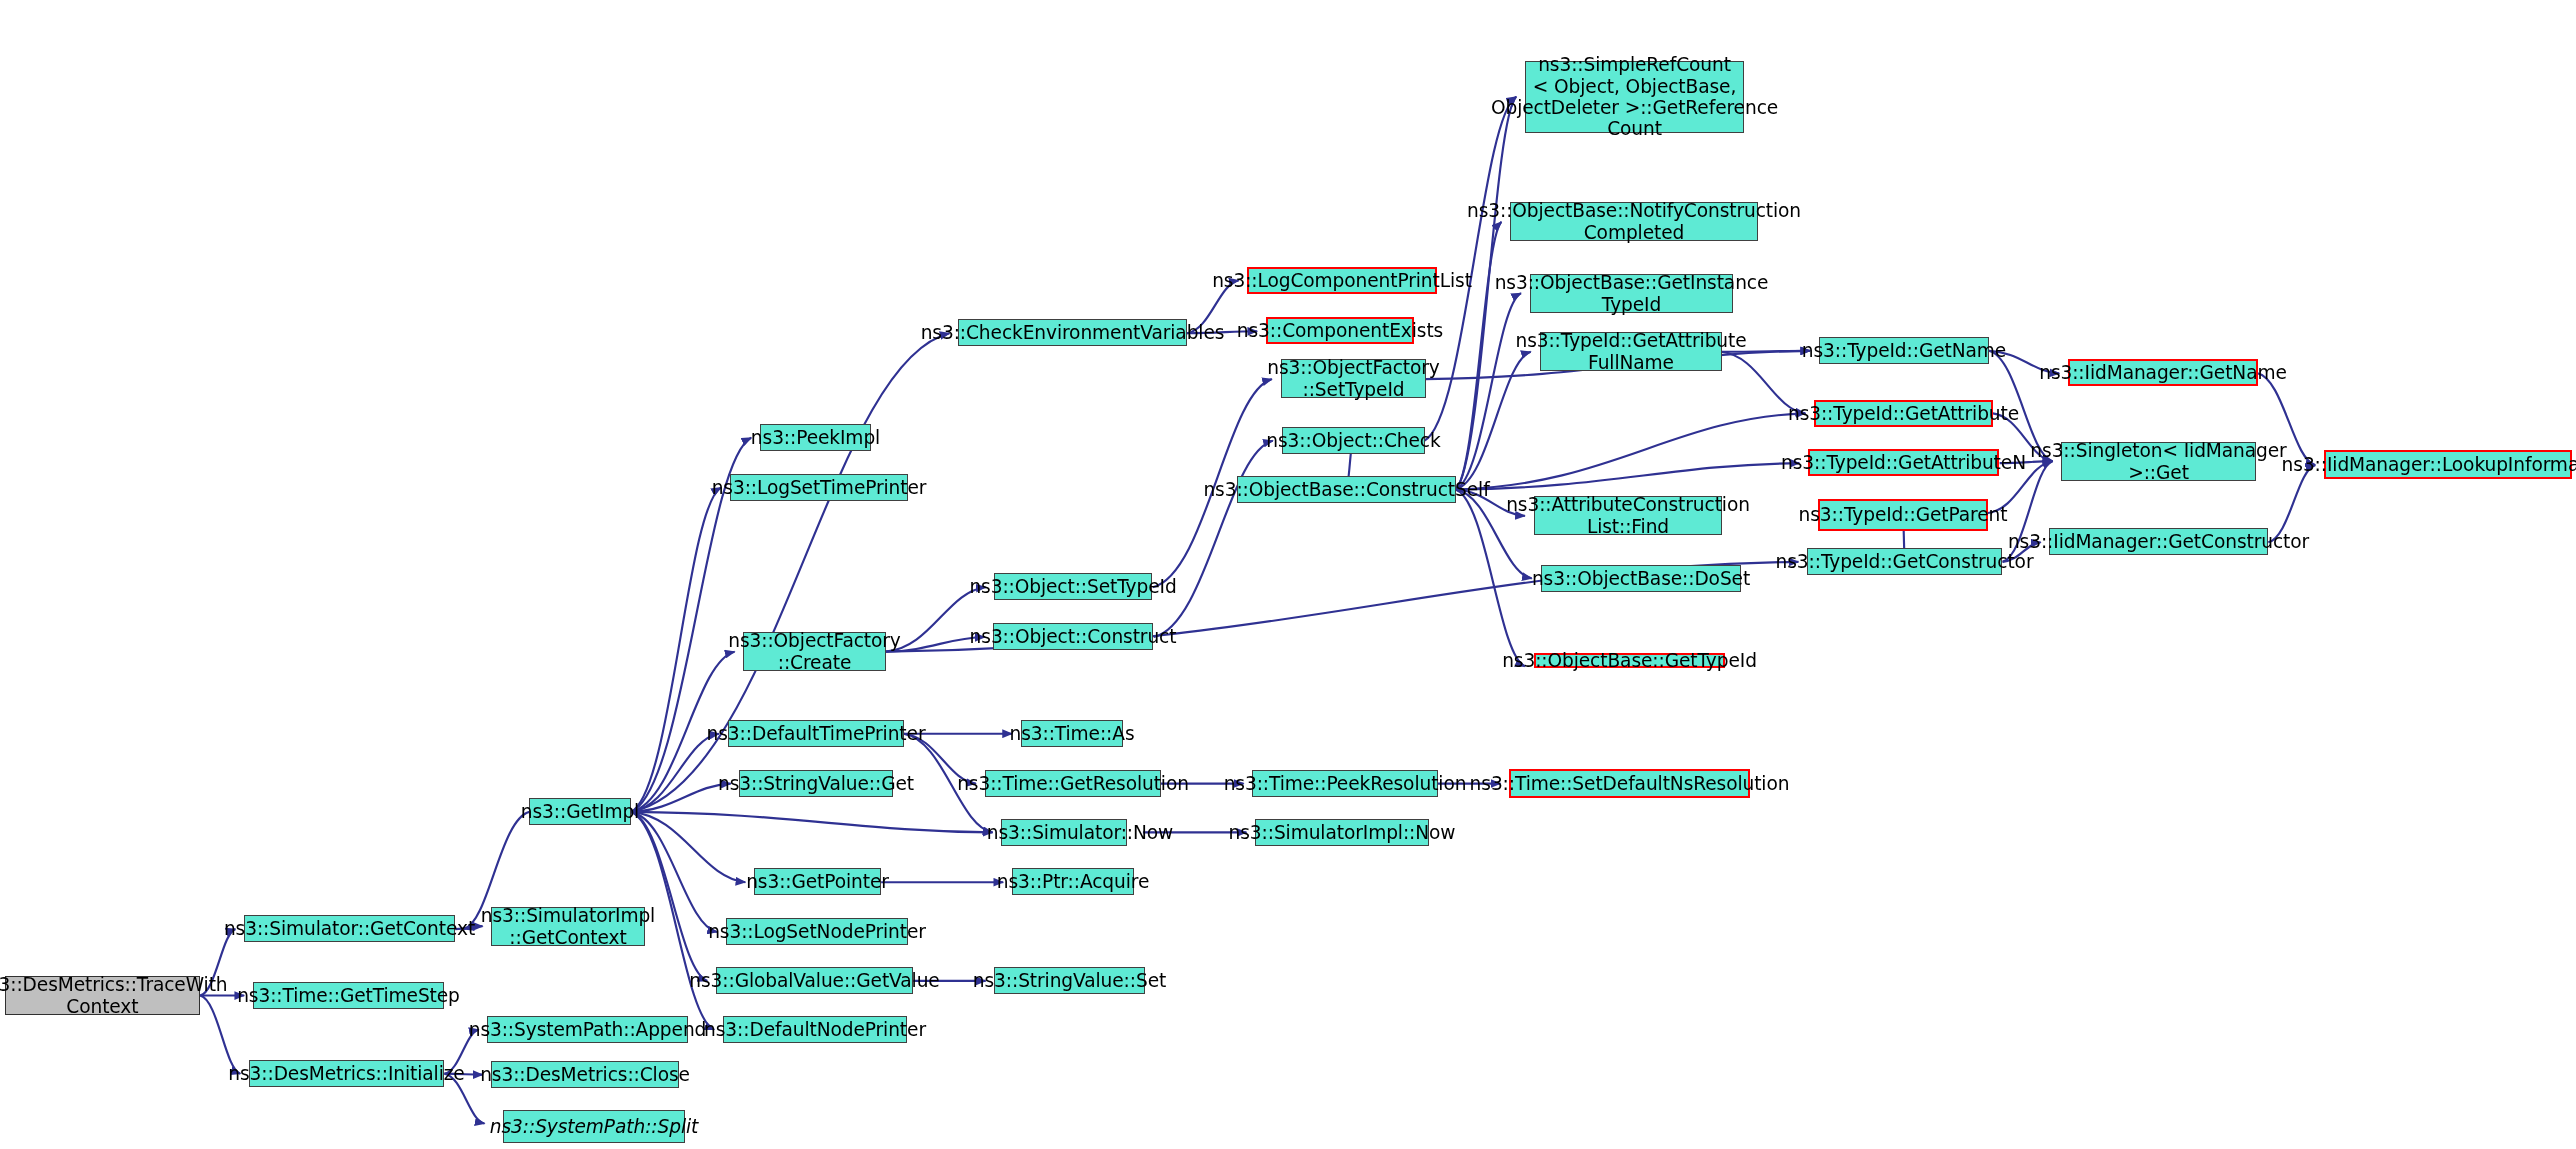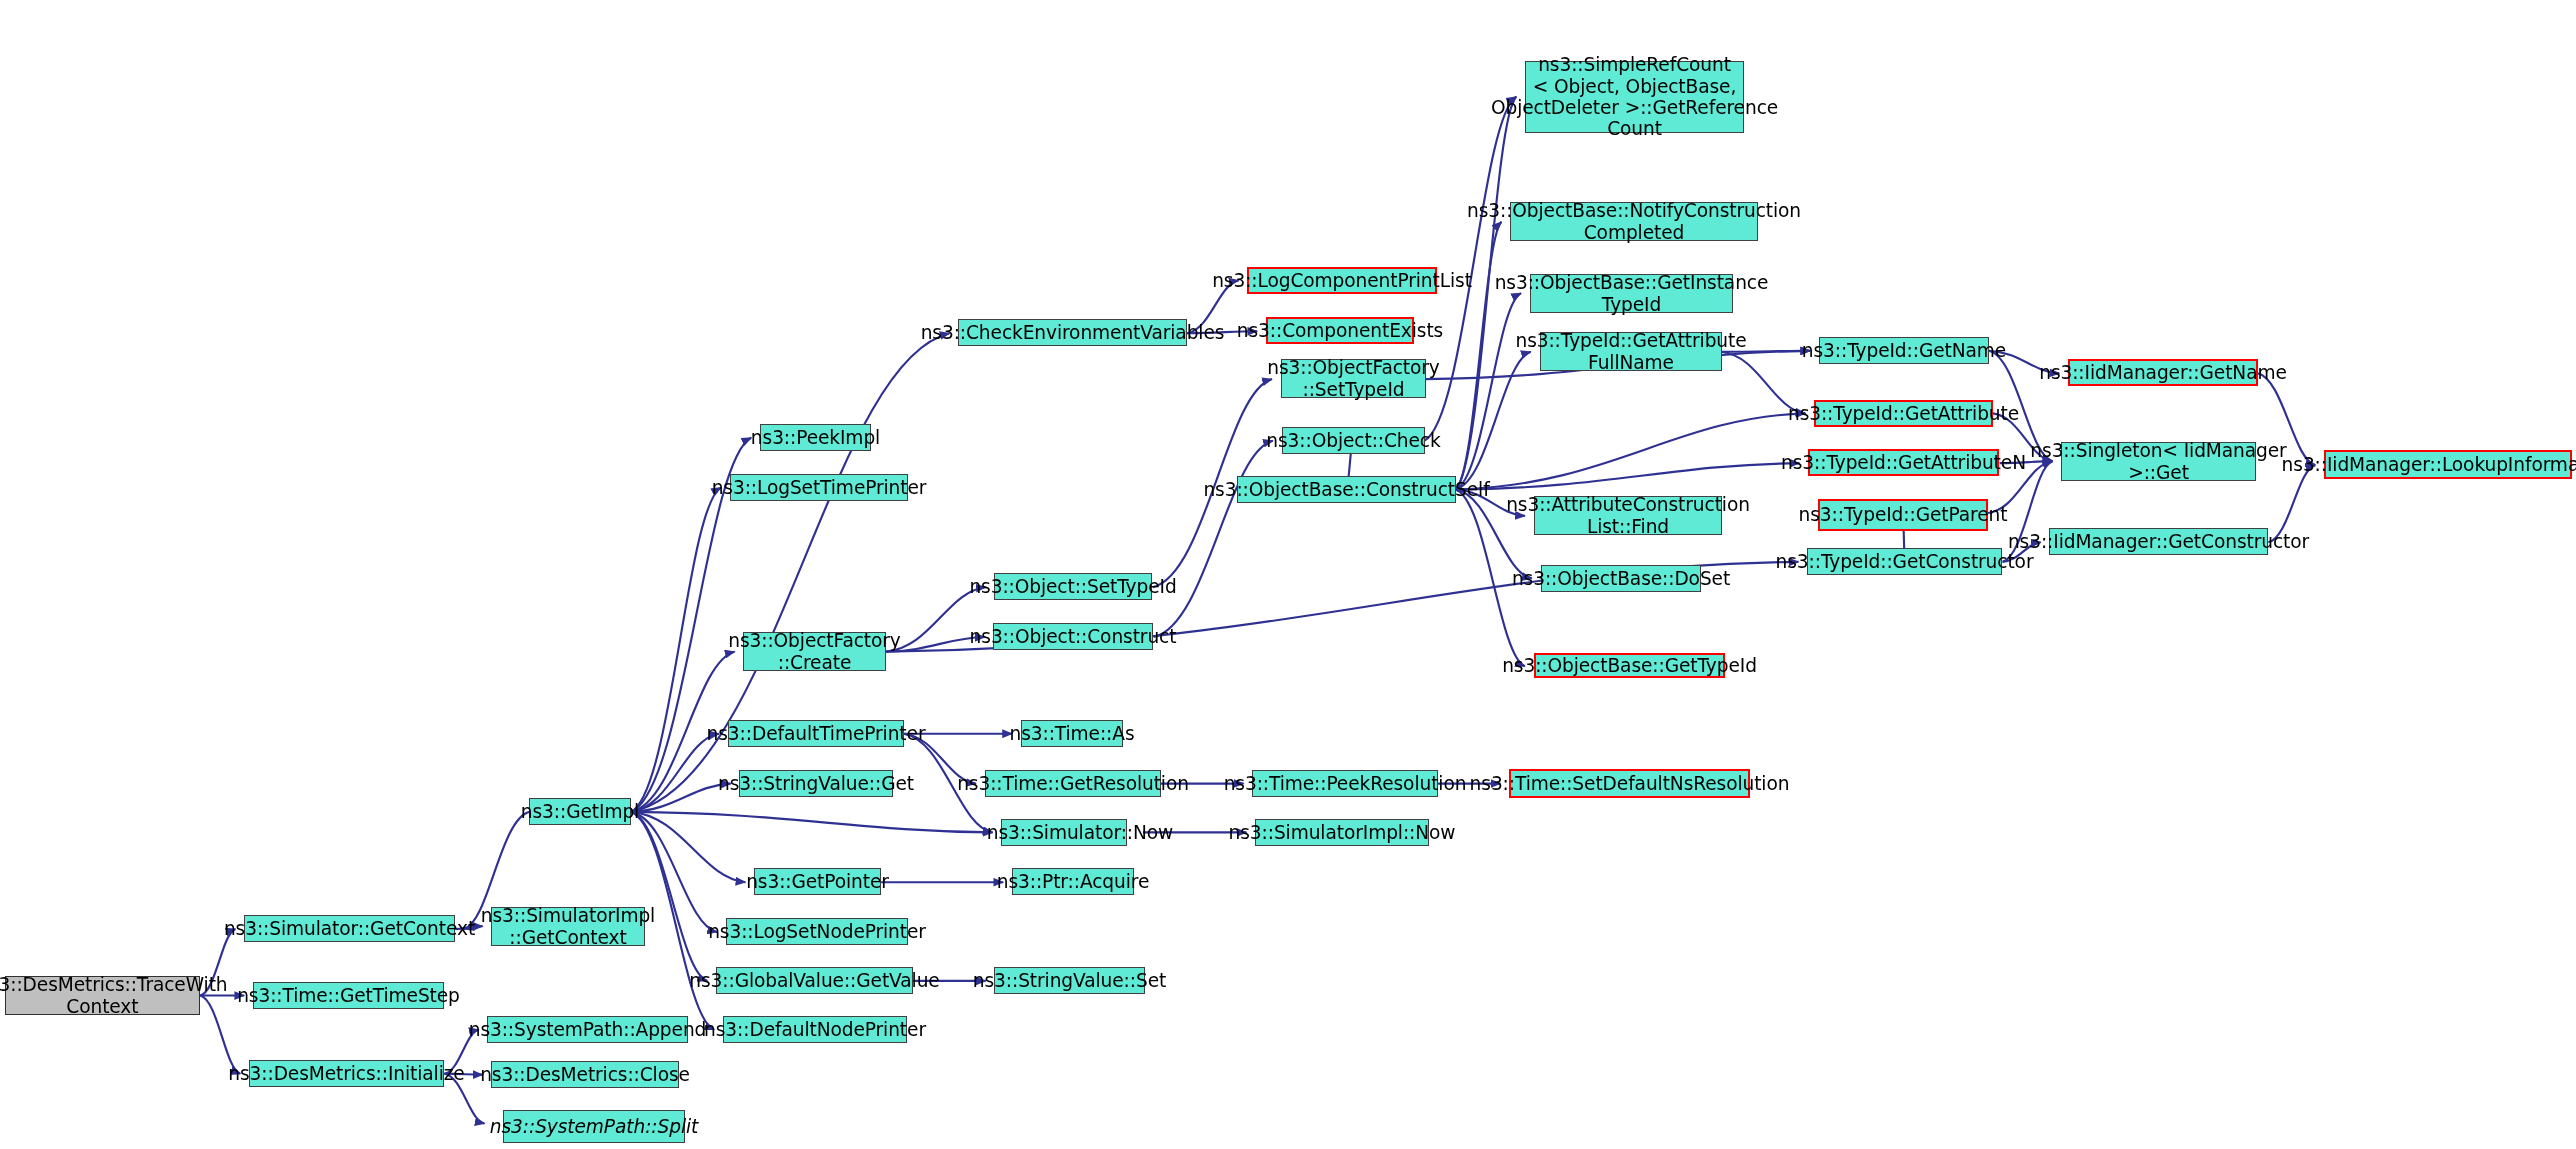--- a/index.html
+++ b/index.html
@@ -131,35 +131,35 @@
     <div class="node" style="left: 994px; top: 967px; width: 151px; height: 27px;">ns3::StringValue::Set</div>
     <div class="node" style="left: 958px; top: 319px; width: 229px; height: 27px;">ns3::CheckEnvironmentVariables</div>
     <div class="node red" style="left: 1247px; top: 267px; width: 190px; height: 27px;">ns3::LogComponentPrintList</div>
     <div class="node red" style="left: 1266px; top: 317px; width: 148px; height: 27px;">ns3::ComponentExists</div>
     <div class="node" style="left: 1281px; top: 359px; width: 145px; height: 39px;">ns3::ObjectFactory
 ::SetTypeId</div>
     <div class="node" style="left: 1282px; top: 427px; width: 143px; height: 27px;">ns3::Object::Check</div>
     <div class="node" style="left: 1237px; top: 476px; width: 219px; height: 27px;">ns3::ObjectBase::ConstructSelf</div>
     <div class="node" style="left: 1255px; top: 819px; width: 174px; height: 27px;">ns3::SimulatorImpl::Now</div>
     <div class="node" style="left: 1252px; top: 770px; width: 186px; height: 27px;">ns3::Time::PeekResolution</div>
-    <div class="node red" style="left: 1534px; top: 653px; width: 191px; height: 25px; text-align: right;">ns3::ObjectBase::GetTypeId</div>
+    <div class="node red" style="left: 1534px; top: 653px; width: 191px; height: 15px; text-align: right;">ns3::ObjectBase::GetTypeId</div>
     <div class="node red" style="left: 1509px; top: 769px; width: 241px; height: 29px;">ns3::Time::SetDefaultNsResolution</div>
     <div class="node" style="left: 1525px; top: 61px; width: 219px; height: 72px;">ns3::SimpleRefCount
 &lt; Object, ObjectBase,
 ObjectDeleter &gt;::GetReference
 Count</div>
     <div class="node" style="left: 1510px; top: 202px; width: 248px; height: 39px;">ns3::ObjectBase::NotifyConstruction
 Completed</div>
     <div class="node" style="left: 1530px; top: 274px; width: 203px; height: 39px;">ns3::ObjectBase::GetInstance
 TypeId</div>
     <div class="node" style="left: 1540px; top: 332px; width: 182px; height: 39px;">ns3::TypeId::GetAttribute
 FullName</div>
     <div class="node" style="left: 1534px; top: 496px; width: 188px; height: 39px; text-align: center;">ns3::AttributeConstruction
 List::Find</div>
-    <div class="node" style="left: 1541px; top: 565px; width: 160px; height: 27px;">ns3::ObjectBase::DoSet</div>
+    <div class="node" style="left: 1541px; top: 565px; width: 200px; height: 27px;">ns3::ObjectBase::DoSet</div>
     <div class="node" style="left: 1819px; top: 337px; width: 170px; height: 27px;">ns3::TypeId::GetName</div>
     <div class="node red" style="left: 1814px; top: 400px; width: 179px; height: 27px;">ns3::TypeId::GetAttribute</div>
     <div class="node red" style="left: 1808px; top: 449px; width: 191px; height: 27px;">ns3::TypeId::GetAttributeN</div>
     <div class="node red" style="left: 1818px; top: 499px; width: 170px; height: 32px;">ns3::TypeId::GetParent</div>
     <div class="node" style="left: 1807px; top: 548px; width: 195px; height: 27px;">ns3::TypeId::GetConstructor</div>
     <div class="node red" style="left: 2068px; top: 359px; width: 190px; height: 27px;">ns3::IidManager::GetName</div>
     <div class="node" style="left: 2061px; top: 442px; width: 195px; height: 39px;">ns3::Singleton&lt; IidManager
 &gt;::Get</div>
     <div class="node" style="left: 2049px; top: 528px; width: 219px; height: 27px;">ns3::IidManager::GetConstructor</div>
     <div class="node red" style="left: 2324px; top: 450px; width: 248px; height: 29px;">ns3::IidManager::LookupInformation</div>

